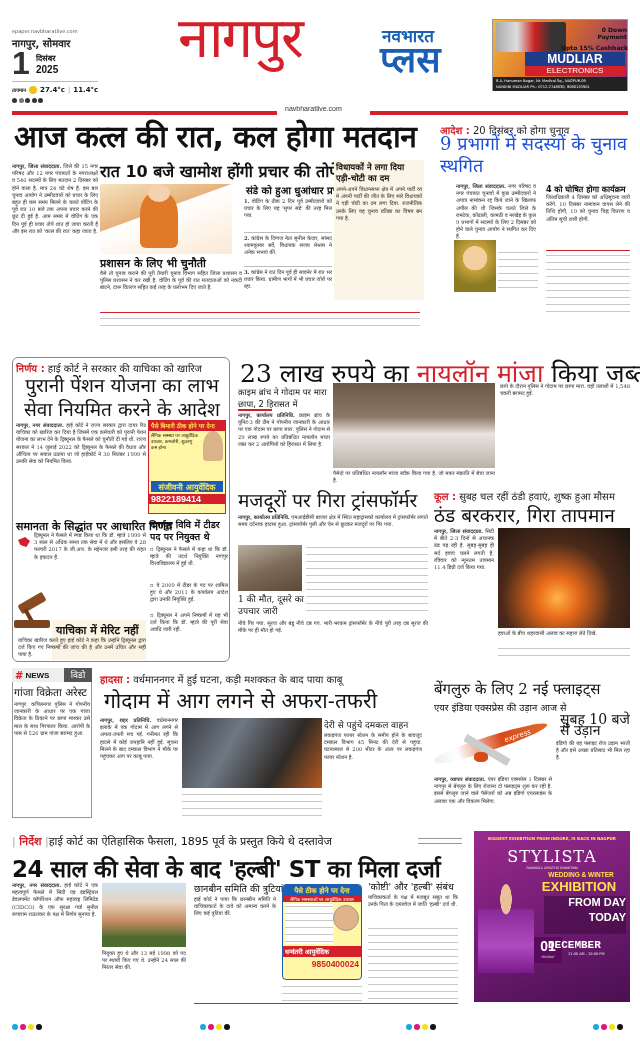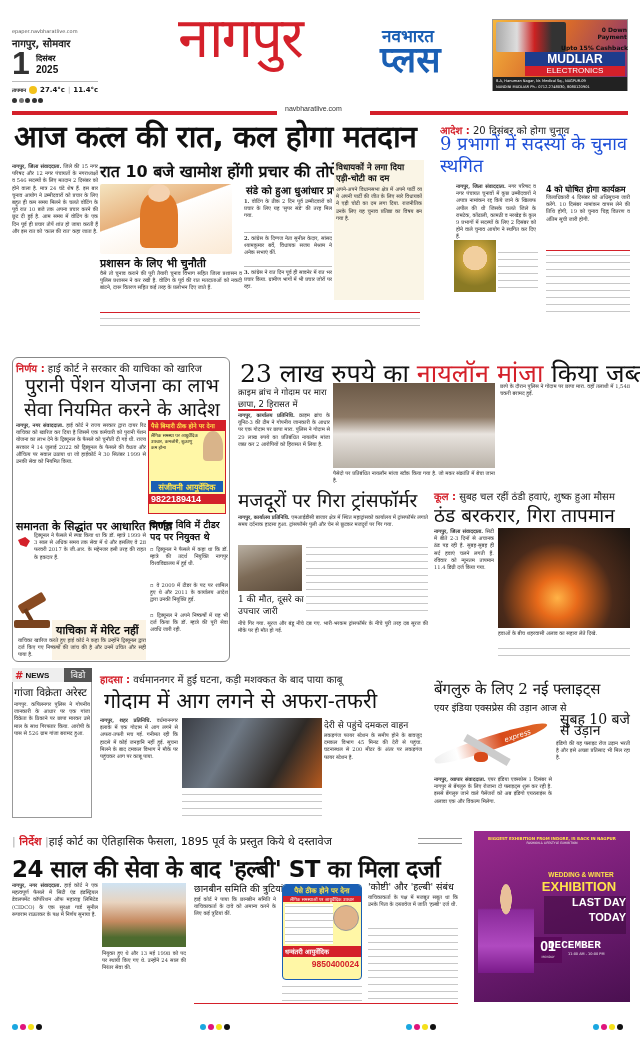--- a/index.html
+++ b/index.html
@@ -237,26 +237,27 @@
 </div>
 <div class="abs lines" style="left:282px;top:984px;width:80px;height:18px"></div>
 
 <div class="abs hl" style="left:368px;top:880px;font-size:9.5px;font-weight:normal;font-family:'DejaVu Serif',serif">'कोष्टी' और 'हल्बी' संबंध</div>
 <div class="abs body-text" style="left:368px;top:894px;width:90px;height:30px;overflow:hidden">याचिकाकर्ता के पक्ष में मजबूत सबूत था कि उनके पिता के दस्तावेज में जाति 'हल्बी' दर्ज थी.</div>
 <div class="abs lines" style="left:368px;top:926px;width:90px;height:76px"></div>
 <div class="abs redbar" style="left:194px;top:1003px;width:264px;height:1px"></div>
 
 <div class="abs" style="left:474px;top:831px;width:156px;height:171px;background:linear-gradient(160deg,#9a2a8e,#6a1a6e 60%,#4a1050);overflow:hidden">
   <div style="font-size:4px;color:#ffe34a;text-align:center;margin-top:5px;font-weight:bold">BIGGEST EXHIBITION FROM INDORE, IS BACK IN NAGPUR</div>
+  <div style="font-size:16px;color:#fff;text-align:center;margin-top:6px;letter-spacing:1px;font-family:'DejaVu Serif',serif">STYLISTA</div>
   <div style="font-size:3px;color:#eee;text-align:center">FASHION &amp; LIFESTYLE EXHIBITION</div>
   <div class="abs" style="left:4px;top:52px;width:56px;height:90px;background:radial-gradient(ellipse at 50% 18%,#e9c09a 0 14%,transparent 15%),linear-gradient(180deg,transparent 28%,#8a2a9a 30%,#b04ac0 70%,#7a1a8a)"></div>
   <div class="abs" style="left:60px;top:40px;width:94px;font-size:6.5px;color:#ffe34a;text-align:center;font-weight:bold;font-family:'Liberation Sans',sans-serif">WEDDING &amp; WINTER</div>
   <div class="abs" style="left:56px;top:48px;width:98px;font-size:13px;color:#ffe34a;text-align:center;font-weight:bold;font-family:'Liberation Sans',sans-serif">EXHIBITION</div>
   <div class="abs" style="left:70px;top:65px;width:82px;height:38px;background:rgba(60,10,60,.55)"></div>
-  <div class="abs" style="left:70px;top:65px;width:82px;font-size:11px;color:#fff;text-align:right;font-weight:bold;font-family:'Liberation Sans',sans-serif">LAST DAY</div>
+  <div class="abs" style="left:70px;top:65px;width:82px;font-size:11px;color:#fff;text-align:right;font-weight:bold;font-family:'Liberation Sans',sans-serif">FROM DAY</div>
   <div class="abs" style="left:70px;top:80px;width:82px;font-size:11px;color:#fff;text-align:right;font-weight:bold;font-family:'Liberation Sans',sans-serif">TODAY</div>
   <div class="abs" style="left:60px;top:106px;width:28px;height:26px;background:#5a0a5a;text-align:center">
     <div style="font-size:14px;color:#fff;font-weight:bold;font-family:'Liberation Sans',sans-serif;line-height:18px">01</div>
     <div style="font-size:3px;color:#ddd">MONDAY</div>
   </div>
   <div class="abs" style="left:74px;top:108px;font-size:11px;color:#fff;font-weight:bold;font-family:Liberation Mono, monospace">DECEMBER</div>
   <div class="abs" style="left:94px;top:121px;font-size:3.5px;color:#eee">11:00 AM - 10:00 PM</div>
 </div>
 
 <div class="abs cmyk" style="left:12px;top:1024px">

